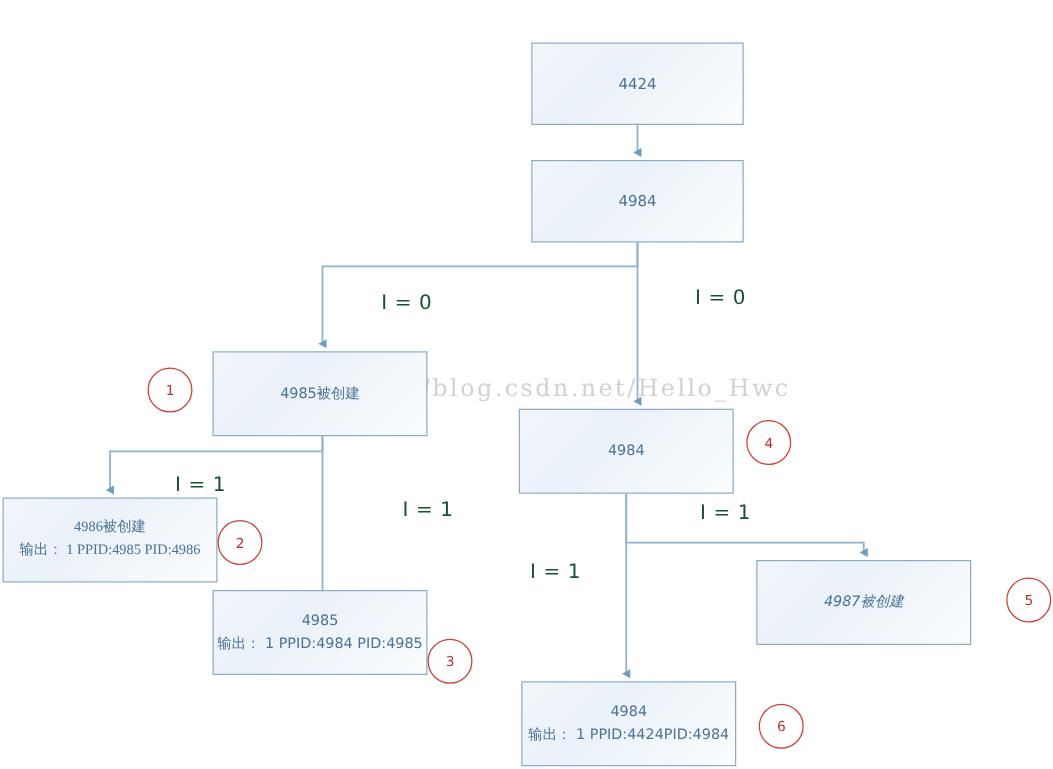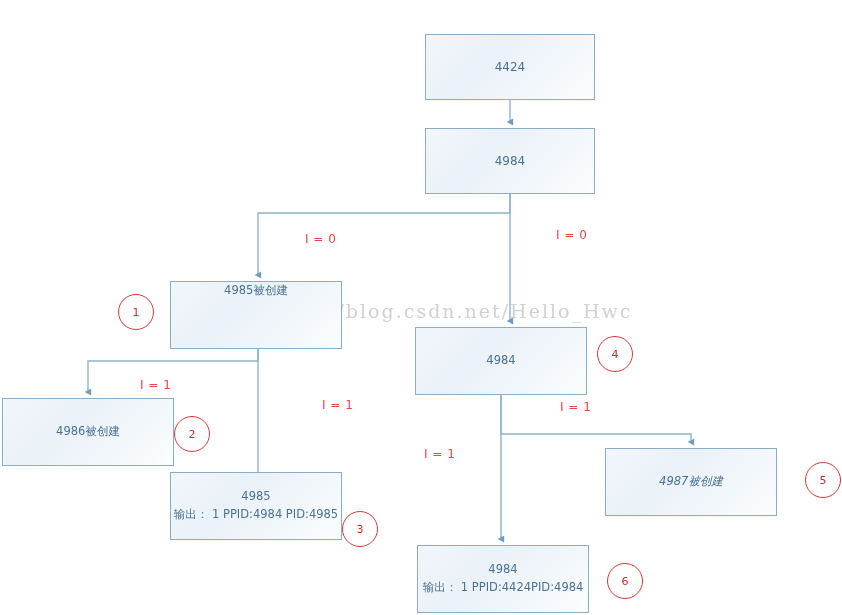--- a/index.html
+++ b/index.html
@@ -44,22 +44,22 @@
     color: #4a7296;
   }
   .node .out {
     color: #4a7296;
   }
   .node-plain {
     font-size: 12px;
   }
   .elabel {
     position: absolute;
-    color: #ef4444;
-    font-size: 12px;
+    color: #14532d;
+    font-size: 16px;
     white-space: nowrap;
     letter-spacing: 0.5px;
   }
   .marker {
     position: absolute;
     width: 34px;
     height: 34px;
     border: 1.4px solid #d63a33;
     border-radius: 50%;
     color: #c4302b;
@@ -103,26 +103,27 @@
   <div class="watermark" style="left:273px; top:300px;">http://blog.csdn.net/Hello_Hwc</div>
 
   <div class="node node-plain" style="left:425px; top:2px; width:170px; height:66px;margin-top:32px;">
     <span class="ttl">4424</span>
   </div>
 
   <div class="node node-plain" style="left:425px; top:128px; width:170px; height:66px;">
     <span class="ttl">4984</span>
   </div>
 
-  <div class="node" style="left:170px; top:281px; width:172px; height:68px;justify-content:space-between;">
+  <div class="node" style="left:170px; top:281px; width:172px; height:68px;">
     <span class="ttl">4985被创建</span>
   </div>
 
-  <div class="node" style="left:2px; top:398px; width:172px; height:68px;">
+  <div class="node" style="left:2px; top:398px; width:172px; height:68px;font-family:Liberation Serif, serif;">
     <span class="ttl">4986被创建</span>
+    <span class="out">输出： 1 PPID:4985 PID:4986</span>
   </div>
 
   <div class="node" style="left:170px; top:472px; width:172px; height:68px;">
     <span class="ttl">4985</span>
     <span class="out">输出： 1 PPID:4984 PID:4985</span>
   </div>
 
   <div class="node" style="left:415px; top:327px; width:172px; height:68px;">
     <span class="ttl">4984</span>
   </div>

